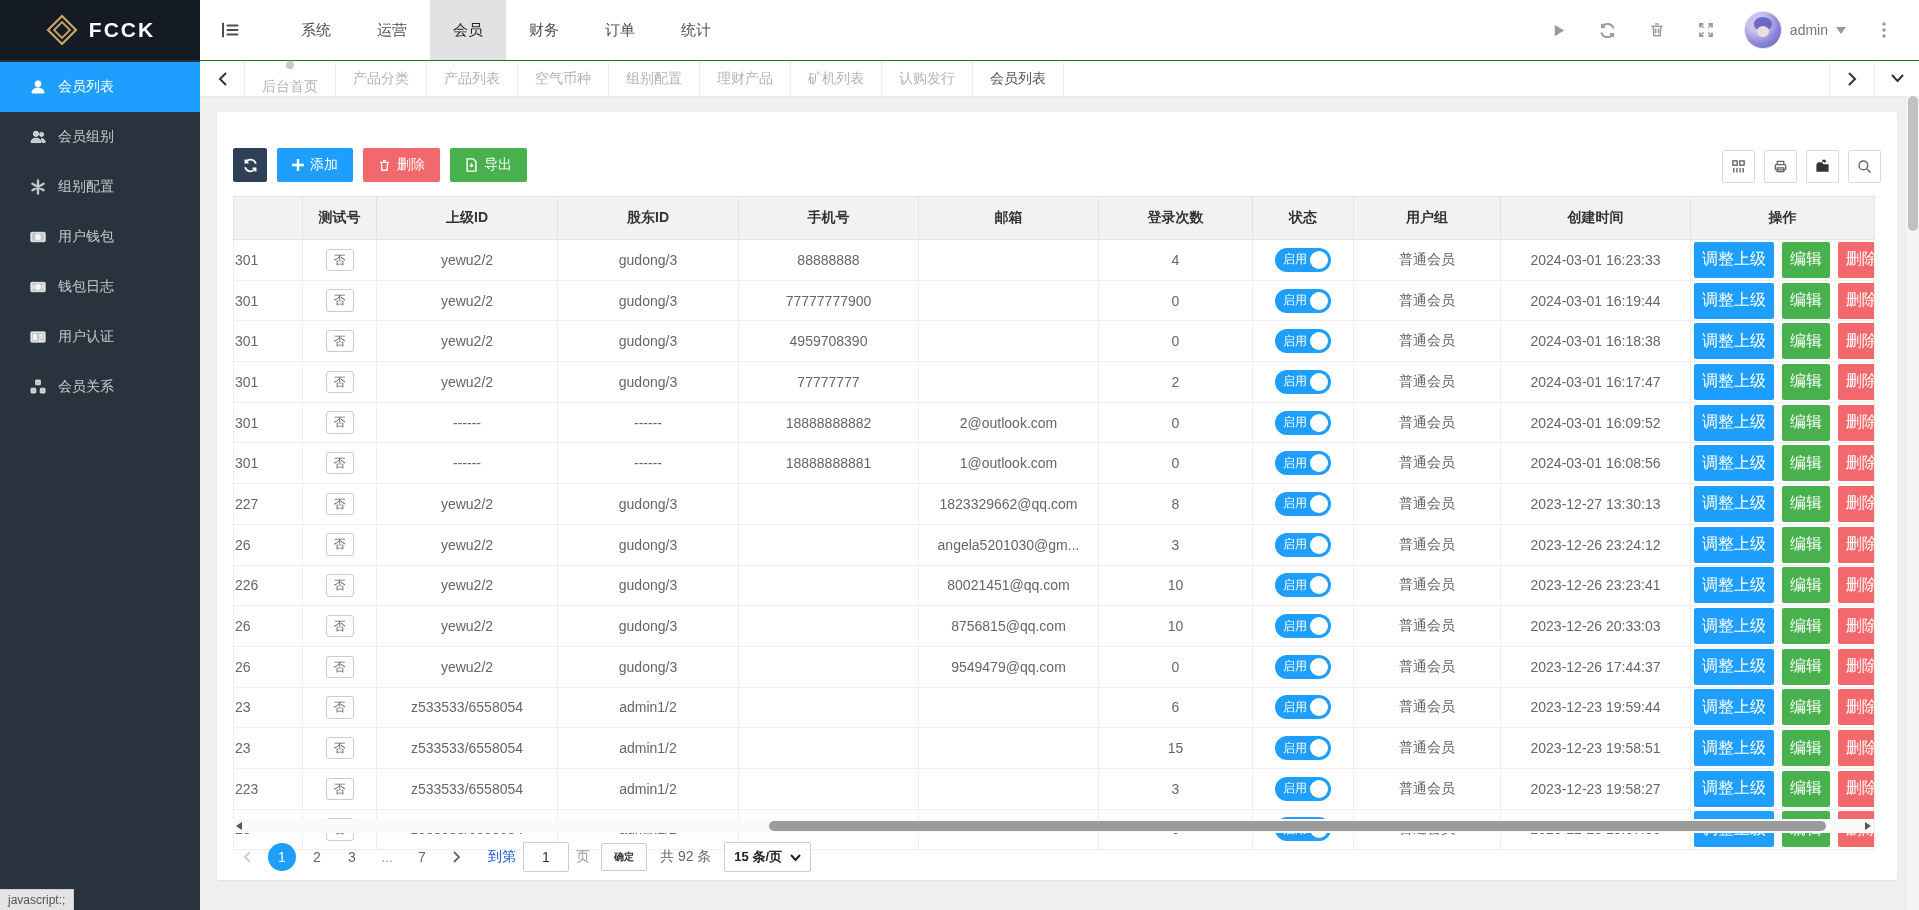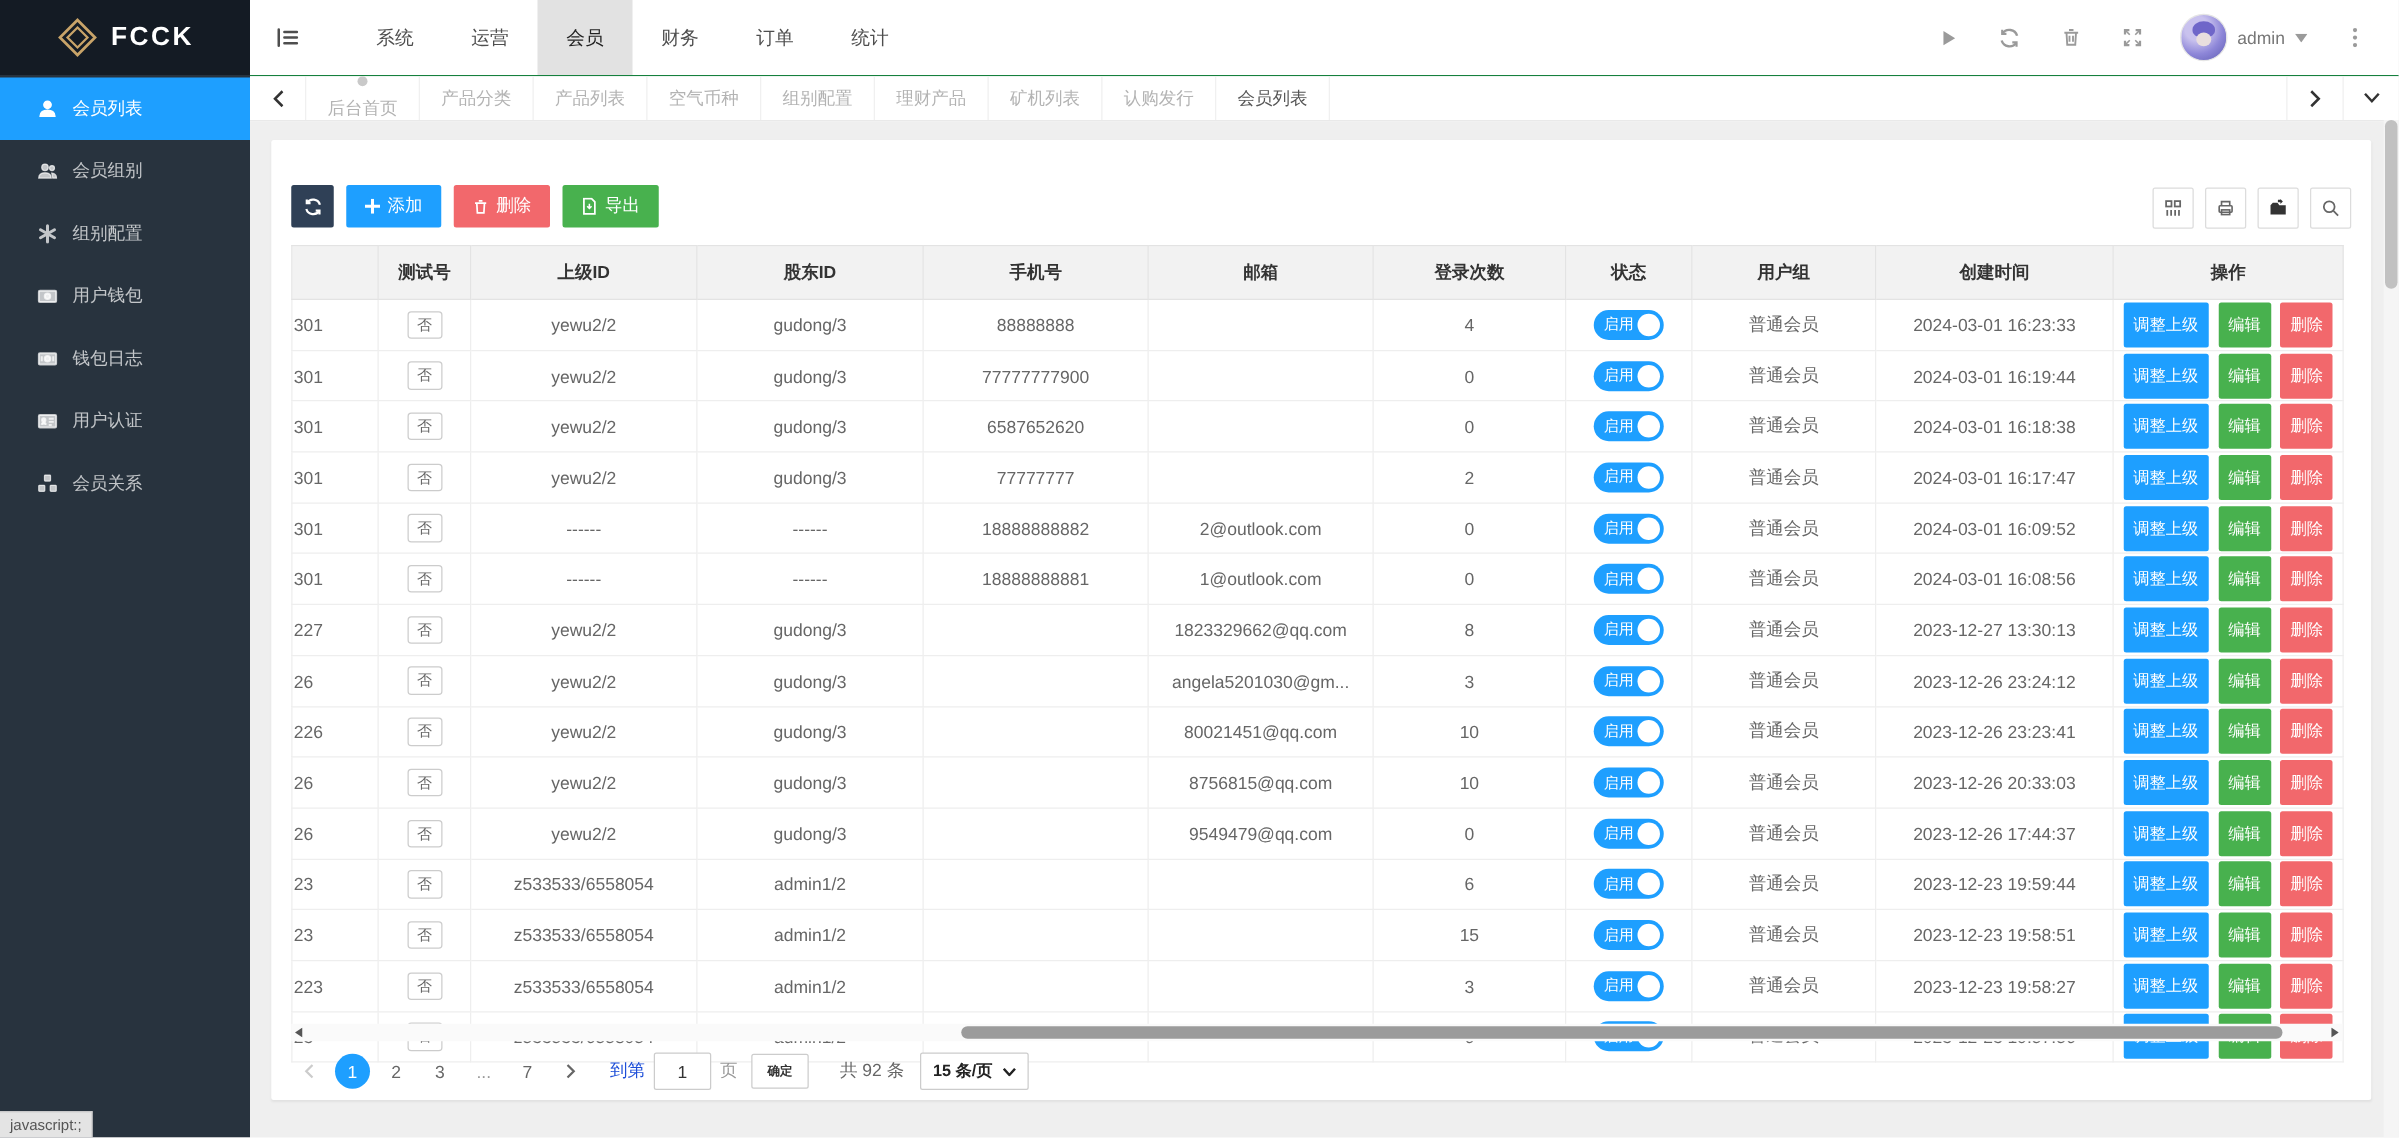--- a/index.html
+++ b/index.html
@@ -69,21 +69,21 @@
   .grid th{background:#f2f2f2;border:1px solid #e3e3e3;height:40px;font-size:14px;color:#333;font-weight:bold;}
   .grid td{border:1px solid #eee;height:37.7px;font-size:14px;color:#666;text-align:center;
     overflow:hidden;white-space:nowrap;}
   .grid td.c-id{text-align:left;padding-left:1px;}
   .chip{display:inline-block;border:1px solid #ccc;border-radius:3px;background:#fff;
     font-size:12px;color:#666;padding:3px 7px;line-height:1.2;}
   .switch{width:56px;height:24px;border-radius:24px;background:#1e9fff;display:inline-flex;
     align-items:center;position:relative;cursor:pointer;vertical-align:middle;}
   .switch .sw-label{font-size:12px;color:#fff;margin-left:8px;font-style:normal;}
   .switch .knob{position:absolute;right:3px;top:3px;width:18px;height:18px;border-radius:50%;background:#fff;}
-  .btn.xs{height:29px;padding:18px 8px;font-size:13px;margin:0 2px;}
+  .btn.xs{height:29px;padding:18px 8px;font-size:16px;margin:0 2px;}
   
   .hscroll{position:absolute;left:16px;top:707px;width:1641px;height:14px;background:#fafafa;
     display:flex;align-items:center;}
   .hscroll .arr{width:12px;display:flex;justify-content:center;}
   .hscroll .track{flex:1;height:10px;position:relative;}
   .hthumb{position:absolute;left:32.4%;width:65.4%;top:0;height:10px;border-radius:5px;background:#9b9b9b;cursor:pointer;}
   .vscroll{position:absolute;right:0;top:96px;width:12px;height:814px;background:#f5f5f5;z-index:6;}
   .vthumb{position:absolute;left:1px;top:0;width:10px;height:135px;border-radius:5px;background:#c1c1c1;cursor:pointer;}
   
   .pager{position:absolute;left:16px;top:730px;height:30px;display:flex;align-items:center;gap:7px;font-size:14px;color:#666;}
@@ -91,21 +91,21 @@
   .pg.num{border-radius:50%;}
   .pg.active{background:#1e9fff;color:#fff;}
   .pg.disabled{color:#ccc;cursor:default;}
   .pg.ell{cursor:default;color:#999;}
   .goto-label{color:#1d4ed8;margin-left:10px;}
   .goto-input{width:40px;height:26px;border:1px solid #ccc;border-radius:2px;text-align:center;
     font-size:14px;color:#333;font-family:inherit;outline:none;}
   .unit{color:#999;}
   .confirm-btn{height:28px;padding:0 12px;background:#fff;border:1px solid #ccc;border-radius:2px;
     font-size:10px;color:#333;font-weight:bold;cursor:pointer;font-family:inherit;margin-left:4px;}
-  .total{margin-left:18px;color:#666;}
+  .total{margin-left:6px;color:#666;}
   .perpage{margin-left:6px;height:28px;border:1px solid #ccc;border-radius:2px;display:inline-flex;
     align-items:center;gap:8px;padding:0 9px;cursor:pointer;color:#222;font-weight:bold;font-size:13px;background:#fff;}
 </style>
 </head>
 <body>
 
 <div class="sidebar">
   <div class="logo">
     <span>
       <svg width="34" height="34" viewBox="0 0 34 34" fill="none" stroke="#c9a469" stroke-width="2.2">
@@ -453,21 +453,21 @@
       <button class="btn xs bg-green">编辑</button>
       <button class="btn xs bg-red">删除</button>
     </td>
   </tr>
 
   <tr>
     <td class="c-id">301</td>
     <td><span class="chip">否</span></td>
     <td>yewu2/2</td>
     <td>gudong/3</td>
-    <td>6587652620</td>
+    <td>4959708390</td>
     <td></td>
     <td>0</td>
     <td>
       <span class="switch">
         <i class="sw-label">启用</i>
         <i class="knob"></i>
       </span>
     </td>
     <td>普通会员</td>
     <td>2024-03-01 16:18:38</td>

